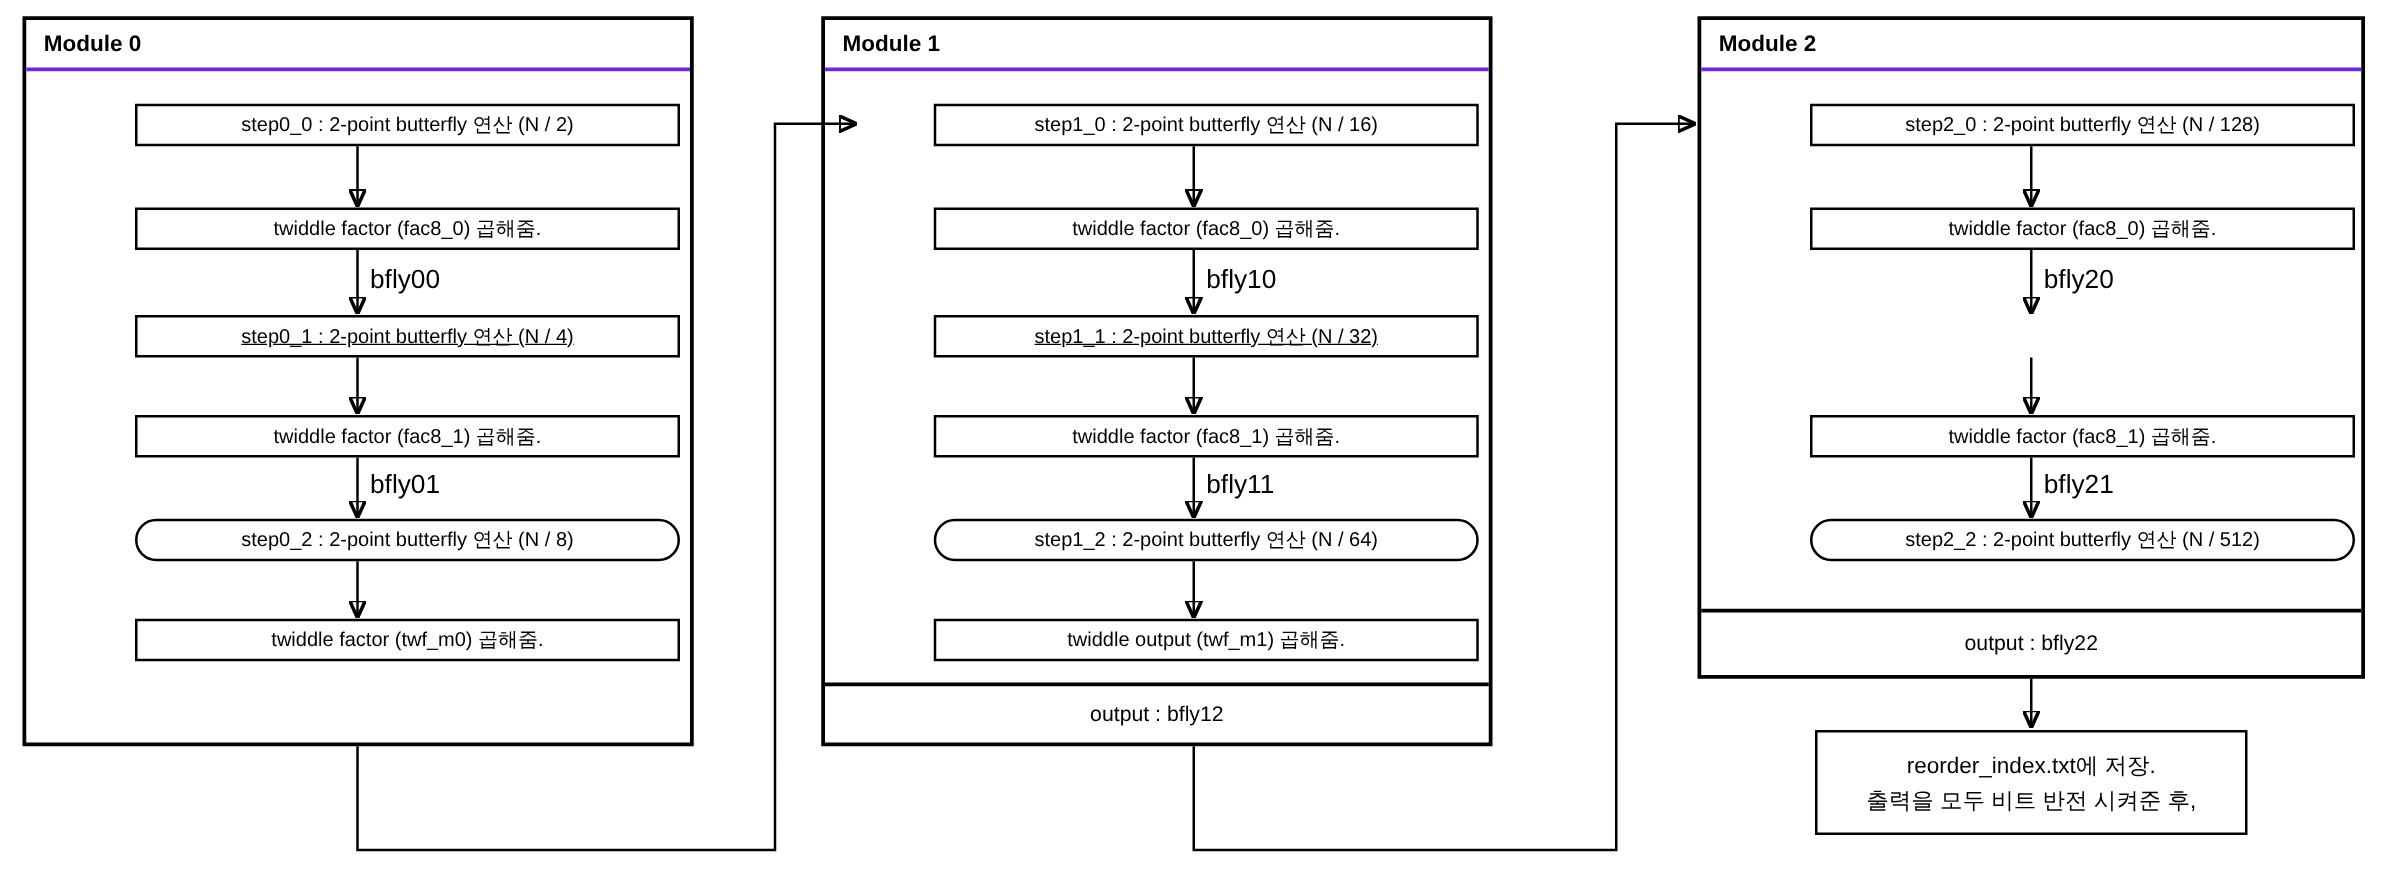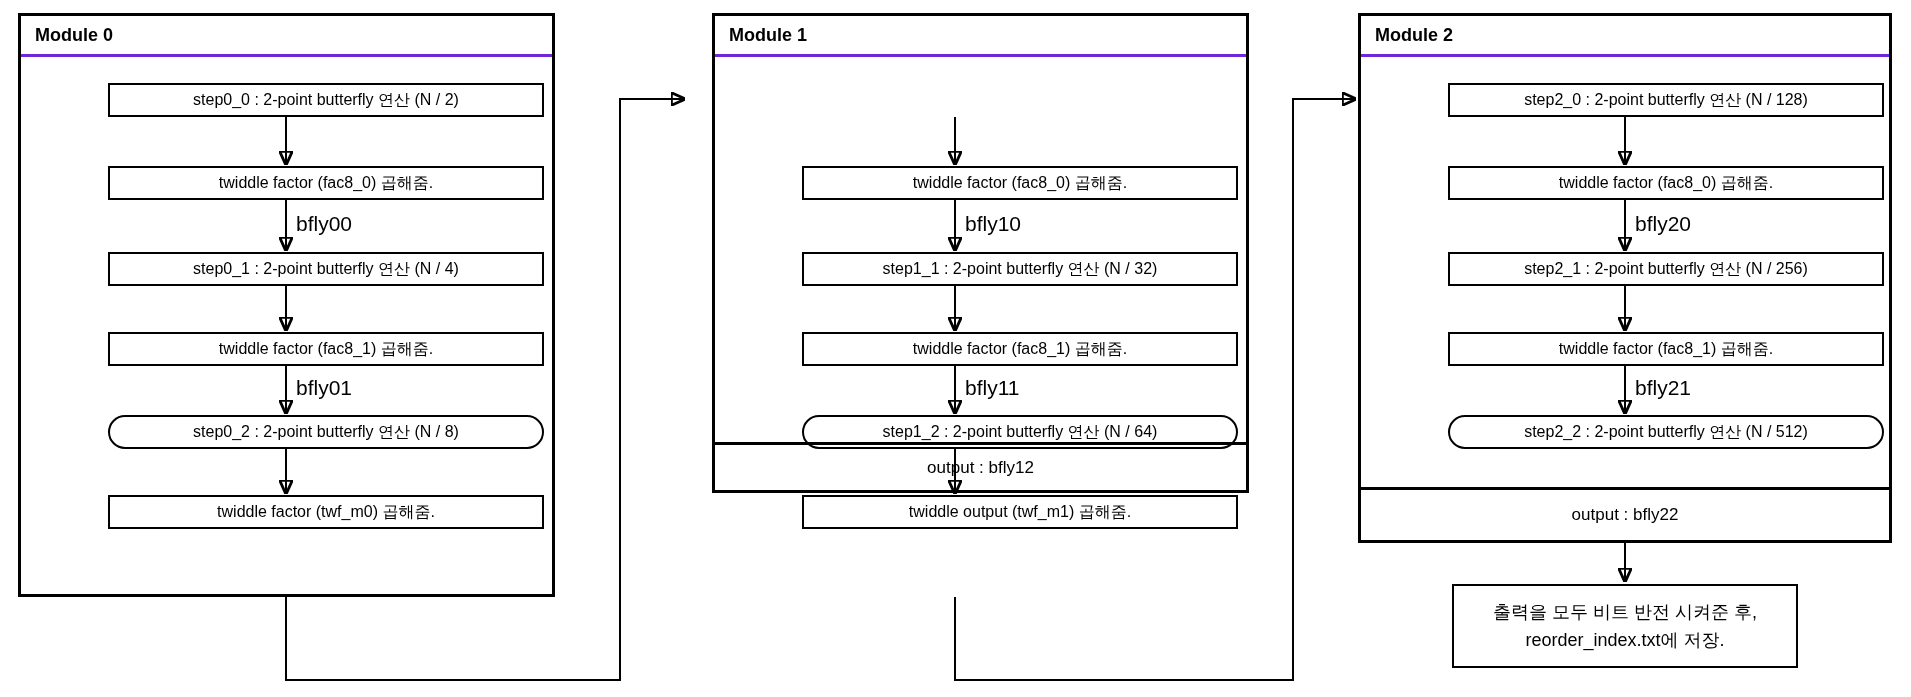--- a/index.html
+++ b/index.html
@@ -13,21 +13,21 @@
   }
   *{box-sizing:border-box;}
 
   
   .module{
     position:absolute;
     border:3px solid #000;
     background:transparent;
   }
   .m0{left:18px;  top:13px; width:537px; height:584px;}
-  .m1{left:712px; top:13px; width:537px; height:480px;}
+  .m1{left:657px; top:13px; width:537px; height:584px;}
   .m2{left:1358px;top:13px; width:534px; height:530px;padding-left:44px;}
 
   .module-header{
     position:absolute;left:0;right:0;top:0;height:41px;
     border-bottom:3px solid #6d28d9;
     display:flex;align-items:center;
     padding-left:14px;
     font-weight:bold;font-size:18px;
   }
 
@@ -35,21 +35,21 @@
   .node{
     position:absolute;
     left:46px;width:436px;height:34px;
     border:2px solid #000;
     background:#ffffff;
     display:flex;align-items:center;justify-content:center;
     font-size:16px;
     white-space:nowrap;
     margin-left:41px;
   }
-  .n1{top:67px;}  .n2{top:150px;} .n3{top:236px;}
+  .n1{top:67px;}  .n2{top:150px;} .n3{top:236px;text-decoration:underline;}
   .n4{top:316px;} .n5{top:399px;border-radius:17px;} .n6{top:479px;}
 
   
   .module-output{
     position:absolute;left:0;right:0;bottom:0;height:48px;
     border-top:3px solid #000000;
     display:flex;align-items:center;justify-content:center;
     font-size:17px;
   }
   .m2 .module-output{height:53px;}
@@ -143,20 +143,23 @@
     </div>
     <div class="node n6">
       <span>twiddle factor (twf_m0) 곱해줌.</span>
     </div>
   </section>
 
   <section class="module m1">
     <header class="module-header">
       <span>Module 1</span>
     </header>
+    <div class="node n1">
+      <span>step1_0 : 2-point butterfly 연산 (N / 16)</span>
+    </div>
     <div class="node n2">
       <span>twiddle factor (fac8_0) 곱해줌.</span>
     </div>
     <div class="node n3">
       <span>step1_1 : 2-point butterfly 연산 (N / 32)</span>
     </div>
     <div class="node n4">
       <span>twiddle factor (fac8_1) 곱해줌.</span>
     </div>
     <div class="node n5">
@@ -173,39 +176,36 @@
   <section class="module m2">
     <header class="module-header">
       <span>Module 2</span>
     </header>
     <div class="node n1">
       <span>step2_0 : 2-point butterfly 연산 (N / 128)</span>
     </div>
     <div class="node n2">
       <span>twiddle factor (fac8_0) 곱해줌.</span>
     </div>
-    <div class="node n3">
-      <span>step2_1 : 2-point butterfly 연산 (N / 256)</span>
-    </div>
     <div class="node n4">
       <span>twiddle factor (fac8_1) 곱해줌.</span>
     </div>
     <div class="node n5">
       <span>step2_2 : 2-point butterfly 연산 (N / 512)</span>
     </div>
     <footer class="module-output">
       <span>output : bfly22</span>
     </footer>
   </section>
 
   <div class="wire-label" style="left:296px;top:214px;">bfly00</div>
   <div class="wire-label" style="left:296px;top:378px;">bfly01</div>
   <div class="wire-label" style="left:965px;top:214px;">bfly10</div>
   <div class="wire-label" style="left:965px;top:378px;">bfly11</div>
   <div class="wire-label" style="left:1635px;top:214px;">bfly20</div>
   <div class="wire-label" style="left:1635px;top:378px;">bfly21</div>
 
   <div class="final-box">
+    <span>reorder_index.txt에 저장.</span>
     <span>출력을 모두 비트 반전 시켜준 후,</span>
-    <span>reorder_index.txt에 저장.</span>
   </div>
 
 </div>
 
 </body></html>

